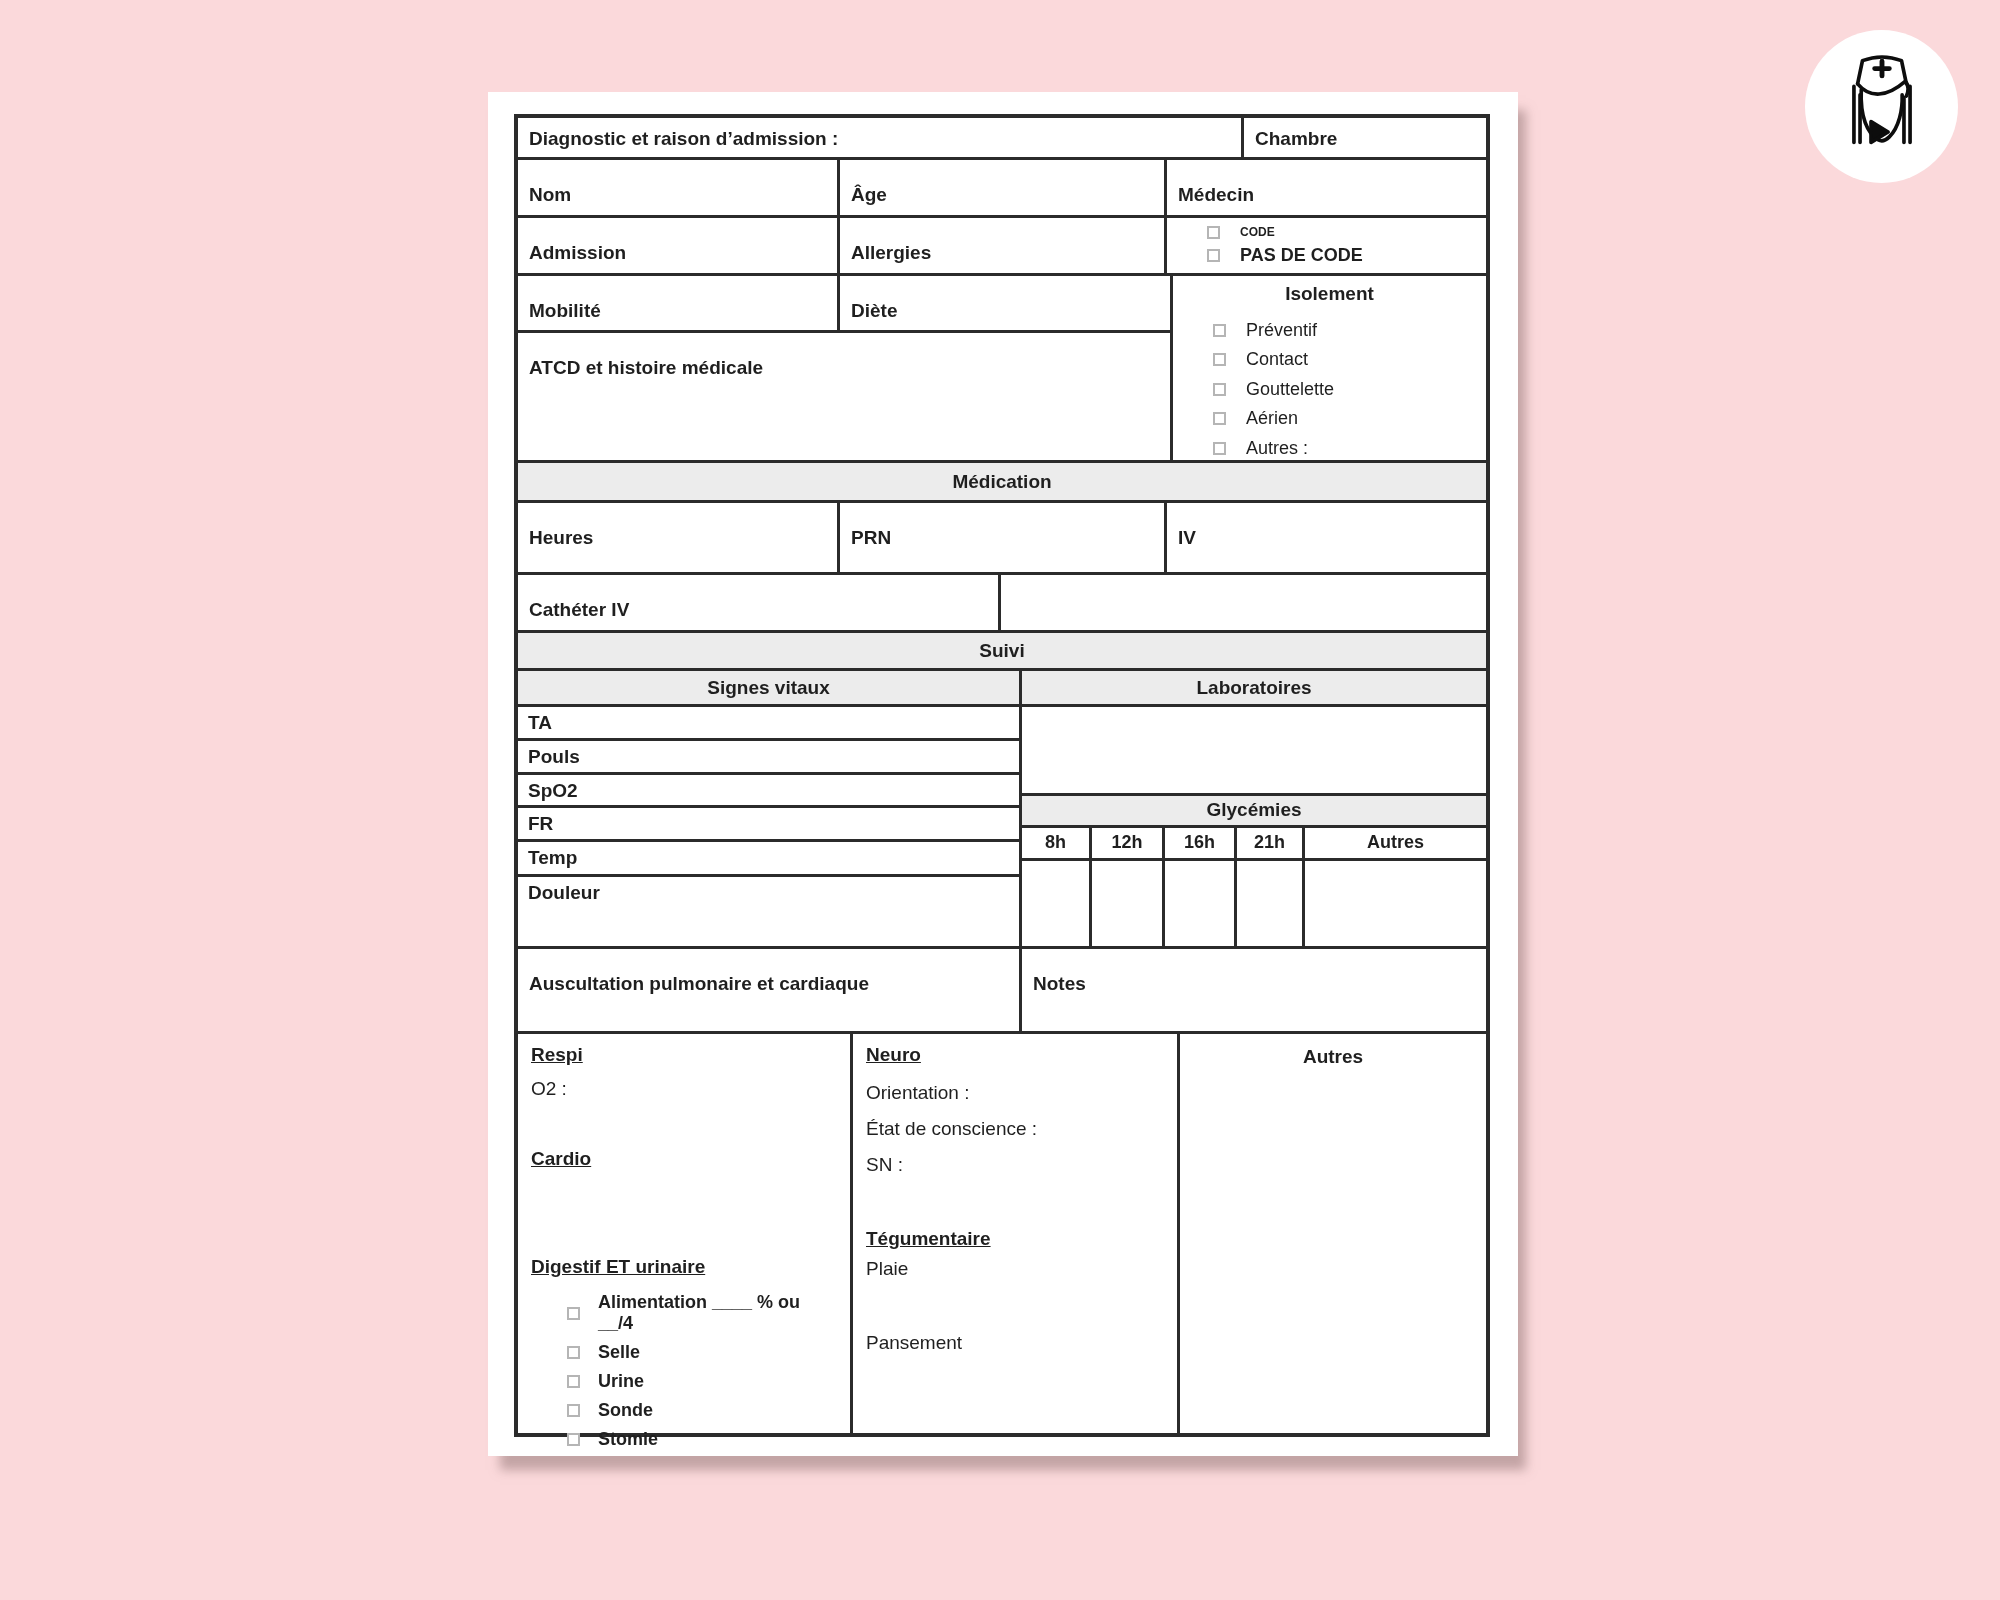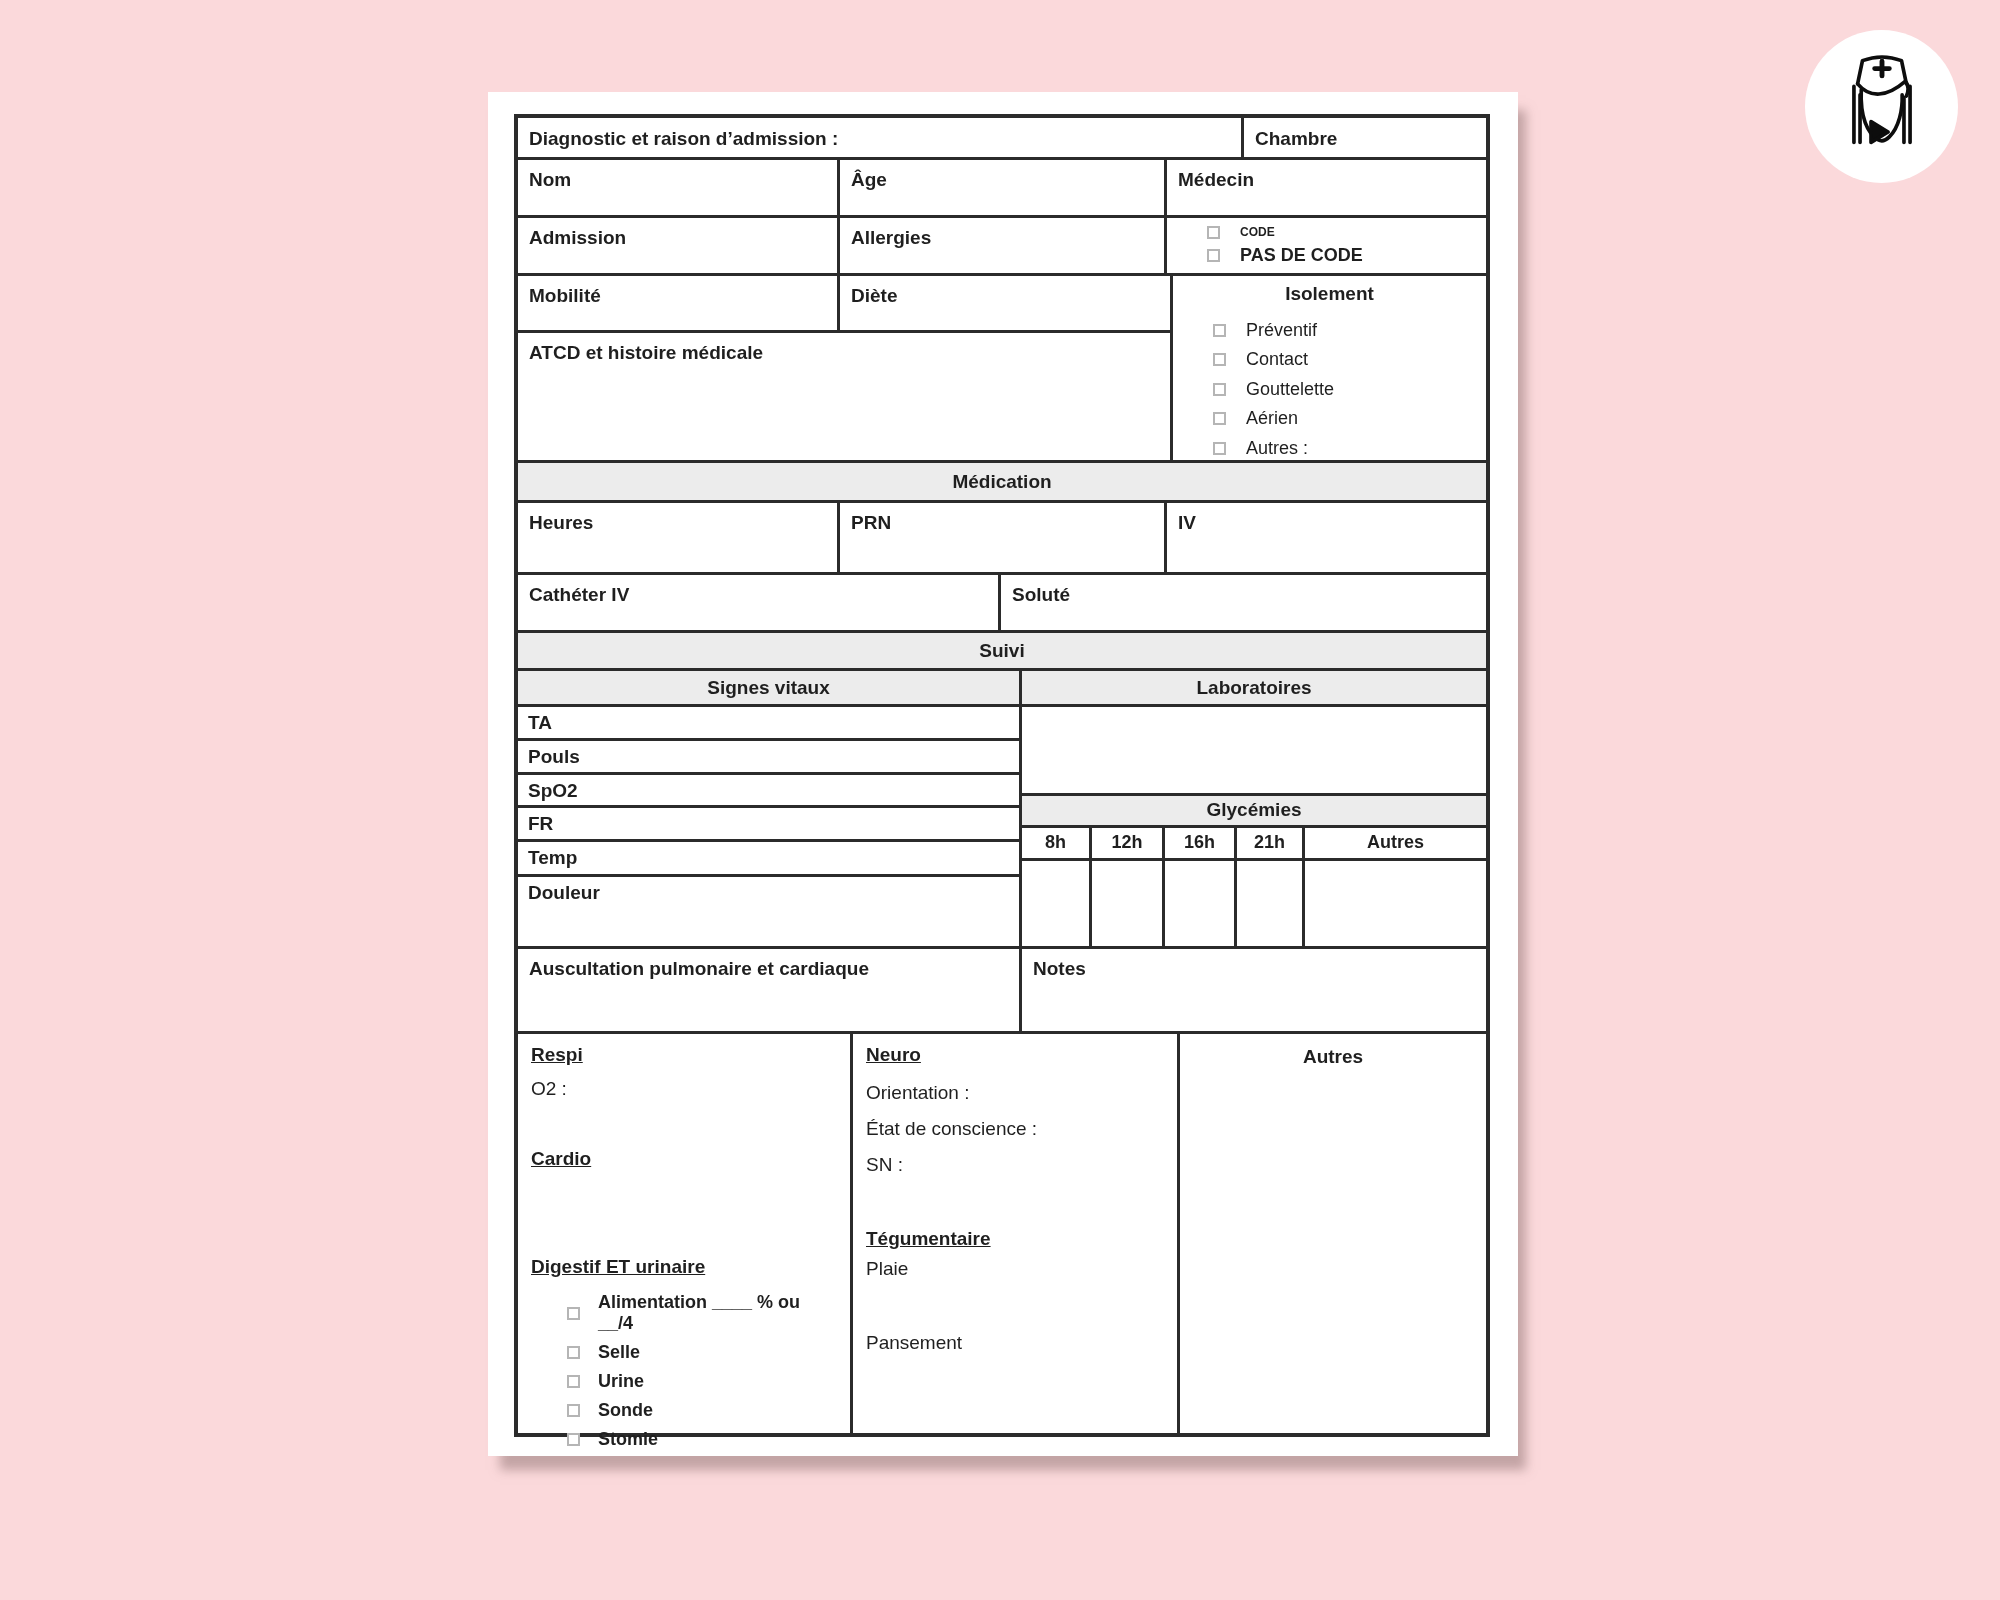--- a/index.html
+++ b/index.html
@@ -17,21 +17,21 @@
     box-shadow:10px 16px 10px -2px rgba(150,120,120,.55);
   }
   .form {
     position:absolute; left:26px; top:22px; width:976px;
     border:4px solid #2b2b2b; background:#fff;
     display:flex; flex-direction:column;
   }
   .r { display:flex; border-bottom:3px solid #2b2b2b; }
   .r.nob { border-bottom:none; }
   .c {
-    padding:8px 11px; border-right:3px solid #2b2b2b;
+    padding:23px 11px; border-right:3px solid #2b2b2b;
     font-weight:700; font-size:19px; line-height:1.25; overflow:hidden;
   }
   .c.last { border-right:none; flex:1; }
   .band {
     display:flex; align-items:center; justify-content:center;
     background:#ececec; font-weight:700; font-size:19px;
     border-bottom:3px solid #2b2b2b; flex:none;
   }
   .col { display:flex; flex-direction:column; }
   
@@ -138,21 +138,20 @@
     </div>
 
     <div class="band" style="height:40px">Médication</div>
     <div class="r" style="height:72px">
       <div class="c" style="width:322px">Heures</div>
       <div class="c" style="width:327px">PRN</div>
       <div class="c last">IV</div>
     </div>
     <div class="r" style="height:58px">
       <div class="c" style="width:483px">Cathéter IV</div>
-      <div class="c last">Soluté</div>
     </div>
 
     <div class="band" style="height:38px">Suivi</div>
     <div class="r" style="height:278px">
       <div class="col" style="width:504px; border-right:3px solid #2b2b2b">
         <div class="band" style="height:36px">Signes vitaux</div>
         <div class="vrow" style="height:34px">TA</div>
         <div class="vrow" style="height:34px">Pouls</div>
         <div class="vrow" style="height:33px">SpO2</div>
         <div class="vrow" style="height:34px">FR</div>

